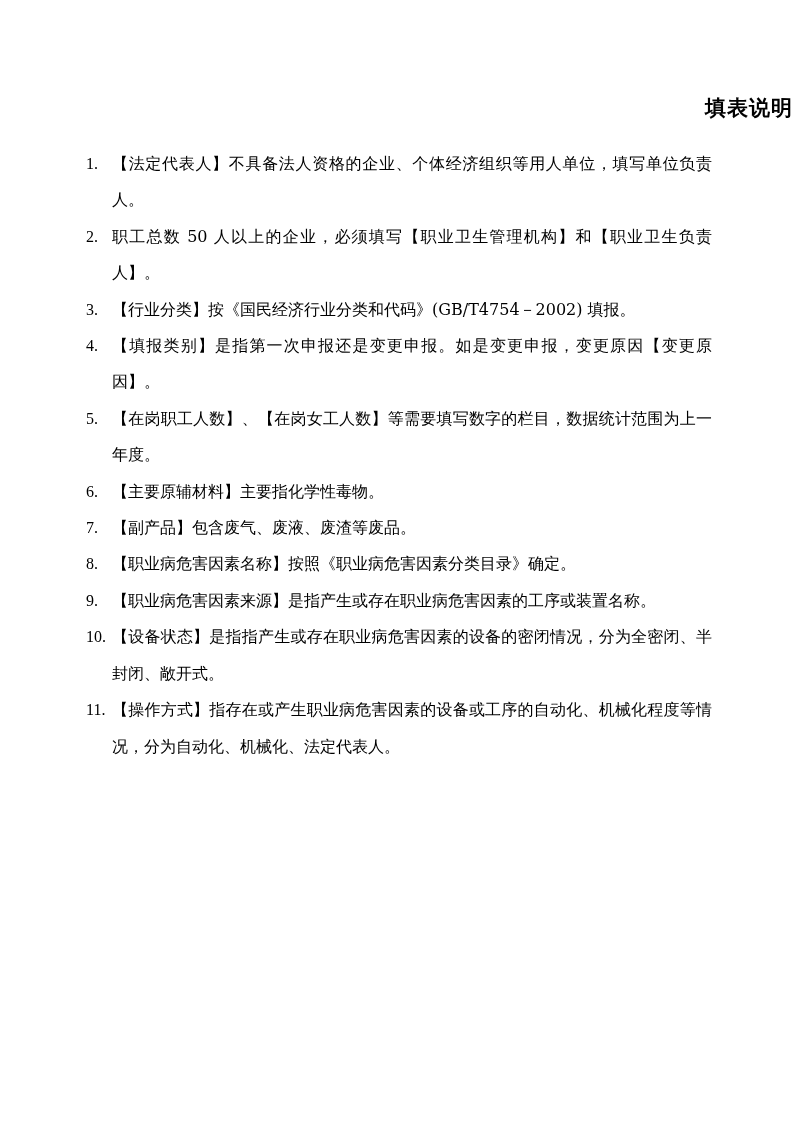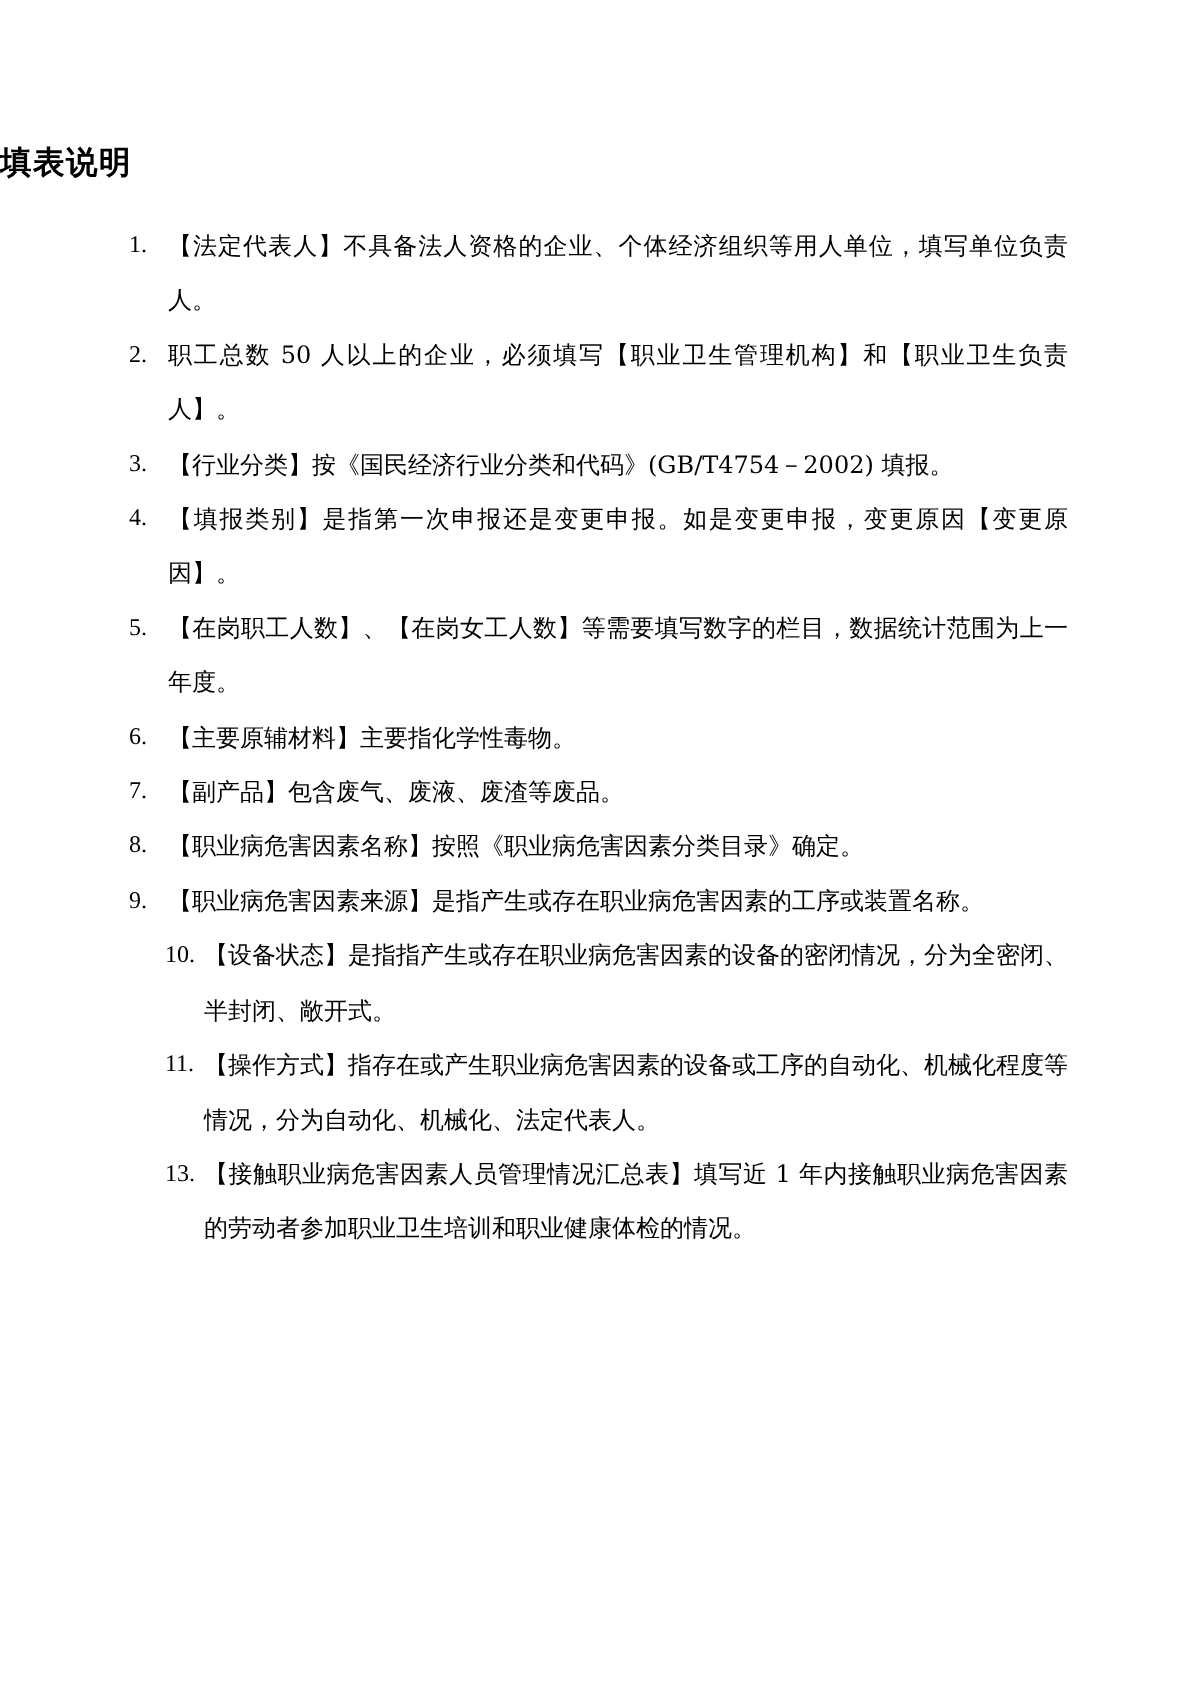--- a/index.html
+++ b/index.html
@@ -1,25 +1,25 @@
 <!DOCTYPE html>
 <html><head>
   <meta charset="utf-8">
   <style>
     html, body { margin: 0; padding: 0; background: #ffffff; }
     body { width: 793px; height: 1122px; position: relative; overflow: hidden;
            font-family: "DejaVu Serif", "Liberation Serif", serif; color: #000; }
-    .title { position: absolute; top: 94px; left: 0; width: 793px; text-align: left;
+    .title { position: absolute; top: 94px; left: 0; width: 793px; text-align: right;
              font-family: "DejaVu Sans", "Liberation Sans", sans-serif; font-weight: bold;
              font-size: 21px; letter-spacing: 1px; }
     .list { position: absolute; top: 146px; left: 86px; width: 626px; }
     .item { position: relative; font-size: 16px; line-height: 36.4px; padding-left: 26px;
             text-align: justify; text-justify: inter-character; }
     .item .num { position: absolute; left: 0; top: 0; font-family: "Liberation Serif", serif; }
-    .item.wide { padding-left: 26px; margin-left: 24px; }
+    .item.wide { padding-left: 26px; }
     .item .text { display: block; }
   </style>
 </head>
 <body>
 
 <div class="title">填表说明</div>
 
 <div class="list">
   <div class="item">
       <span class="num">1.</span>
@@ -58,17 +58,13 @@
       <span class="text">【职业病危害因素来源】是指产生或存在职业病危害因素的工序或装置名称。</span>
     </div>
   <div class="item wide">
       <span class="num">10.</span>
       <span class="text">【设备状态】是指指产生或存在职业病危害因素的设备的密闭情况，分为全密闭、半封闭、敞开式。</span>
     </div>
   <div class="item wide">
       <span class="num">11.</span>
       <span class="text">【操作方式】指存在或产生职业病危害因素的设备或工序的自动化、机械化程度等情况，分为自动化、机械化、法定代表人。</span>
     </div>
-  <div class="item wide">
-      <span class="num">13.</span>
-      <span class="text">【接触职业病危害因素人员管理情况汇总表】填写近 1 年内接触职业病危害因素的劳动者参加职业卫生培训和职业健康体检的情况。</span>
-    </div>
 </div>
 
 </body></html>

